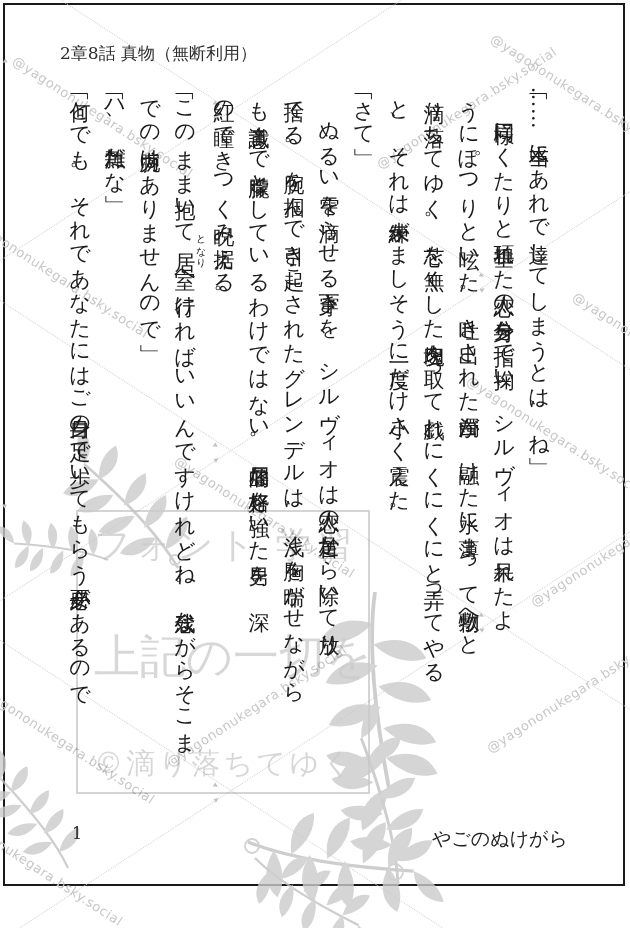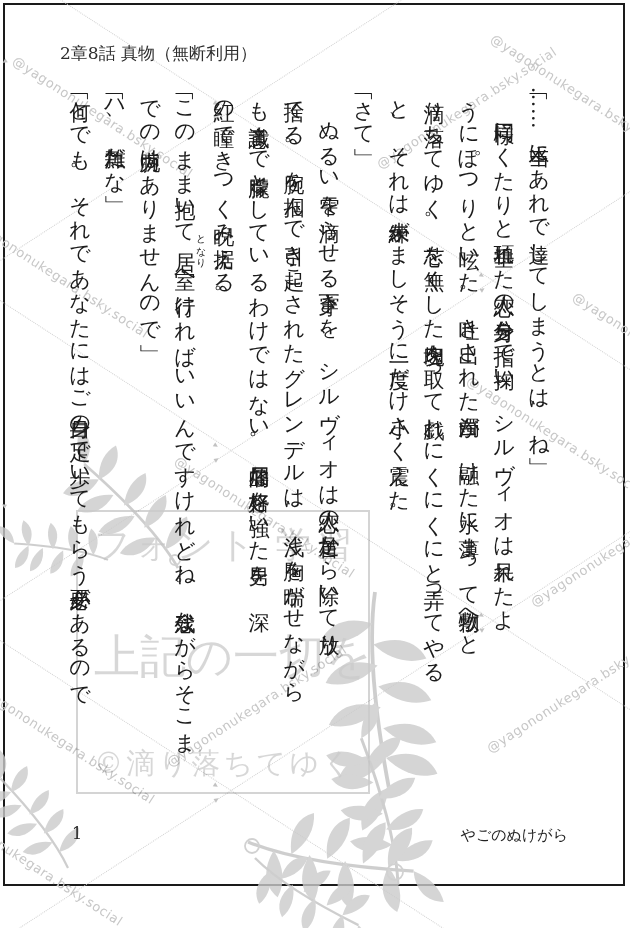--- a/index.html
+++ b/index.html
@@ -39,21 +39,21 @@
   .chapter{position:absolute;left:60px;top:42px;font-size:17px;color:#2e2e2e;z-index:2;}
   .body-text{
     position:absolute;top:86px;right:74px;height:710px;z-index:2;
     writing-mode:vertical-rl;-webkit-writing-mode:vertical-rl;
     font-size:21px;line-height:35px;letter-spacing:.4px;color:#1b1b1b;
   }
   .tline{text-indent:0;}
   .tline.indent{text-indent:1em;}
   .body-text ruby rt{font-size:10px;letter-spacing:0;color:#1b1b1b;}
   .page-num{position:absolute;left:72px;top:824px;font-size:16px;color:#222;z-index:2;}
-  .author{position:absolute;right:62px;top:826px;font-size:15px;color:#222;z-index:2;}
+  .author{position:absolute;right:62px;top:826px;font-size:19px;color:#222;z-index:2;}
   .caption{position:absolute;left:0;width:630px;top:946px;
     font-size:14px;color:#0f766e;z-index:2;}
 </style>
 </head>
 <body>
 
 <div id="canvas">
 
   <div class="page-border"></div>
 

